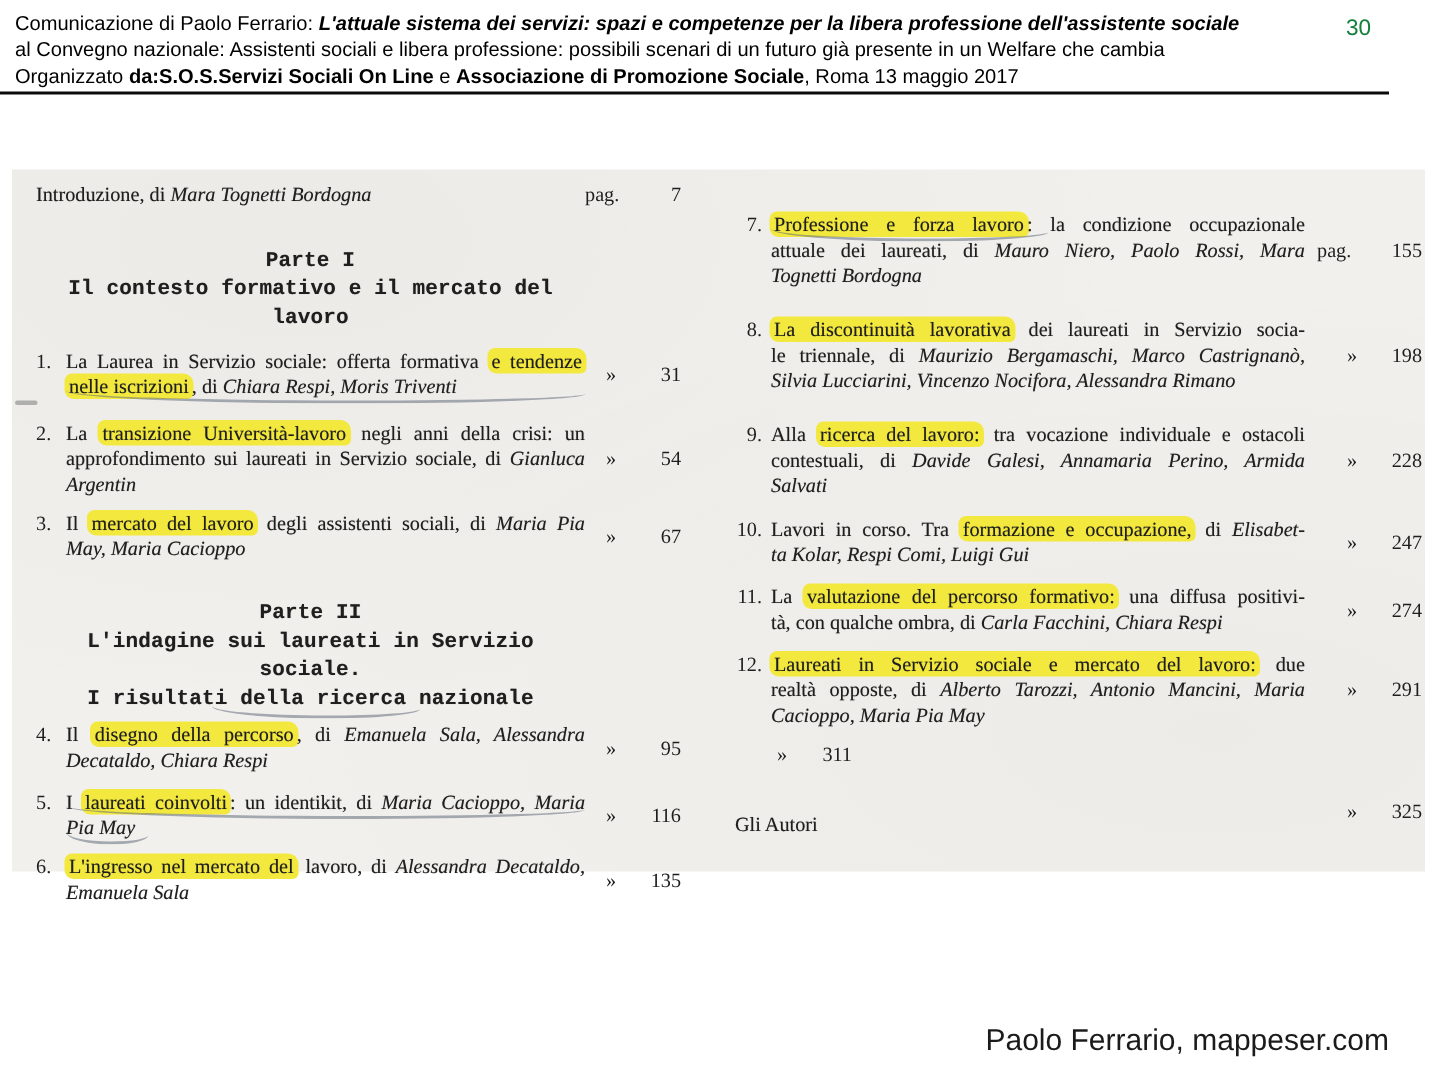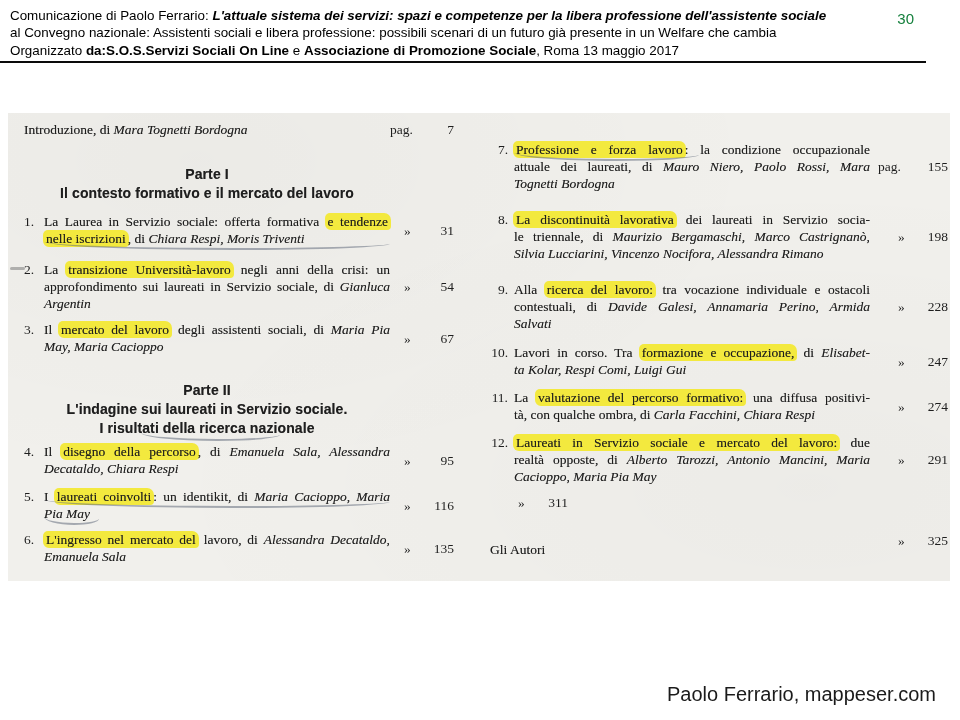--- a/index.html
+++ b/index.html
@@ -31,21 +31,21 @@
         font-family:"Liberation Serif",serif;font-size:13.5px;}
   .scan .artifact{position:absolute;left:2px;top:154px;width:15px;height:3px;
         background:#8d8d8d;opacity:.65;border-radius:2px}
 
   .col{position:absolute}
   .col-left{left:16px;top:8px;width:430px}
   .col-right{left:482px;top:28px;width:458px}
 
   .block{display:flex;align-items:flex-start}
   .block.part{display:block;text-align:center;
-      font-family:Liberation Sans, sans-serif;font-weight:bold;
+      font-family:Liberation Mono, monospace;font-weight:bold;
       font-size:14px;line-height:19px;letter-spacing:.1px}
   .col-left  .block.part{width:366px}
 
   .num{flex:0 0 20px;line-height:17px}
   .body{flex:0 0 346px}
   .ref{flex:0 0 64px;display:flex;justify-content:space-between;
        align-self:center;padding-left:14px;line-height:17px}
   .ref.pag{padding-left:0}
   .ref.raised{transform:translateY(-9px)}
 
@@ -84,21 +84,21 @@
   .blk-left-8{margin-top:9px}
   .blk-right-1{margin-top:19px}
   .blk-right-2{margin-top:19px}
   .blk-right-3{margin-top:12px}
   .blk-right-4{margin-top:11px}
   .blk-right-5{margin-top:11px}
   .blk-right-6{margin-top:18px}
   .blk-right-7{margin-top:21px}
 
   
-  .footer{position:absolute;top:683px;right:24px;font-size:20px;color:#1b1b1b}
+  .footer{position:absolute;top:683px;right:34px;font-size:20px;color:#1b1b1b}
 </style>
 </head>
 <body>
 
 <div class="slide">
 
   <div class="hdr">
       <div><span>Comunicazione di Paolo Ferrario: </span><span class="b it">L'attuale sistema dei servizi: spazi e competenze per la libera professione dell'assistente sociale</span></div>
       <div><span>al Convegno nazionale: Assistenti sociali e libera professione: possibili scenari di un futuro già presente in un Welfare che cambia</span></div>
       <div><span>Organizzato </span><span class="b">da:S.O.S.Servizi Sociali On Line</span><span> e </span><span class="b">Associazione di Promozione Sociale</span><span>, Roma 13 maggio 2017</span></div>

